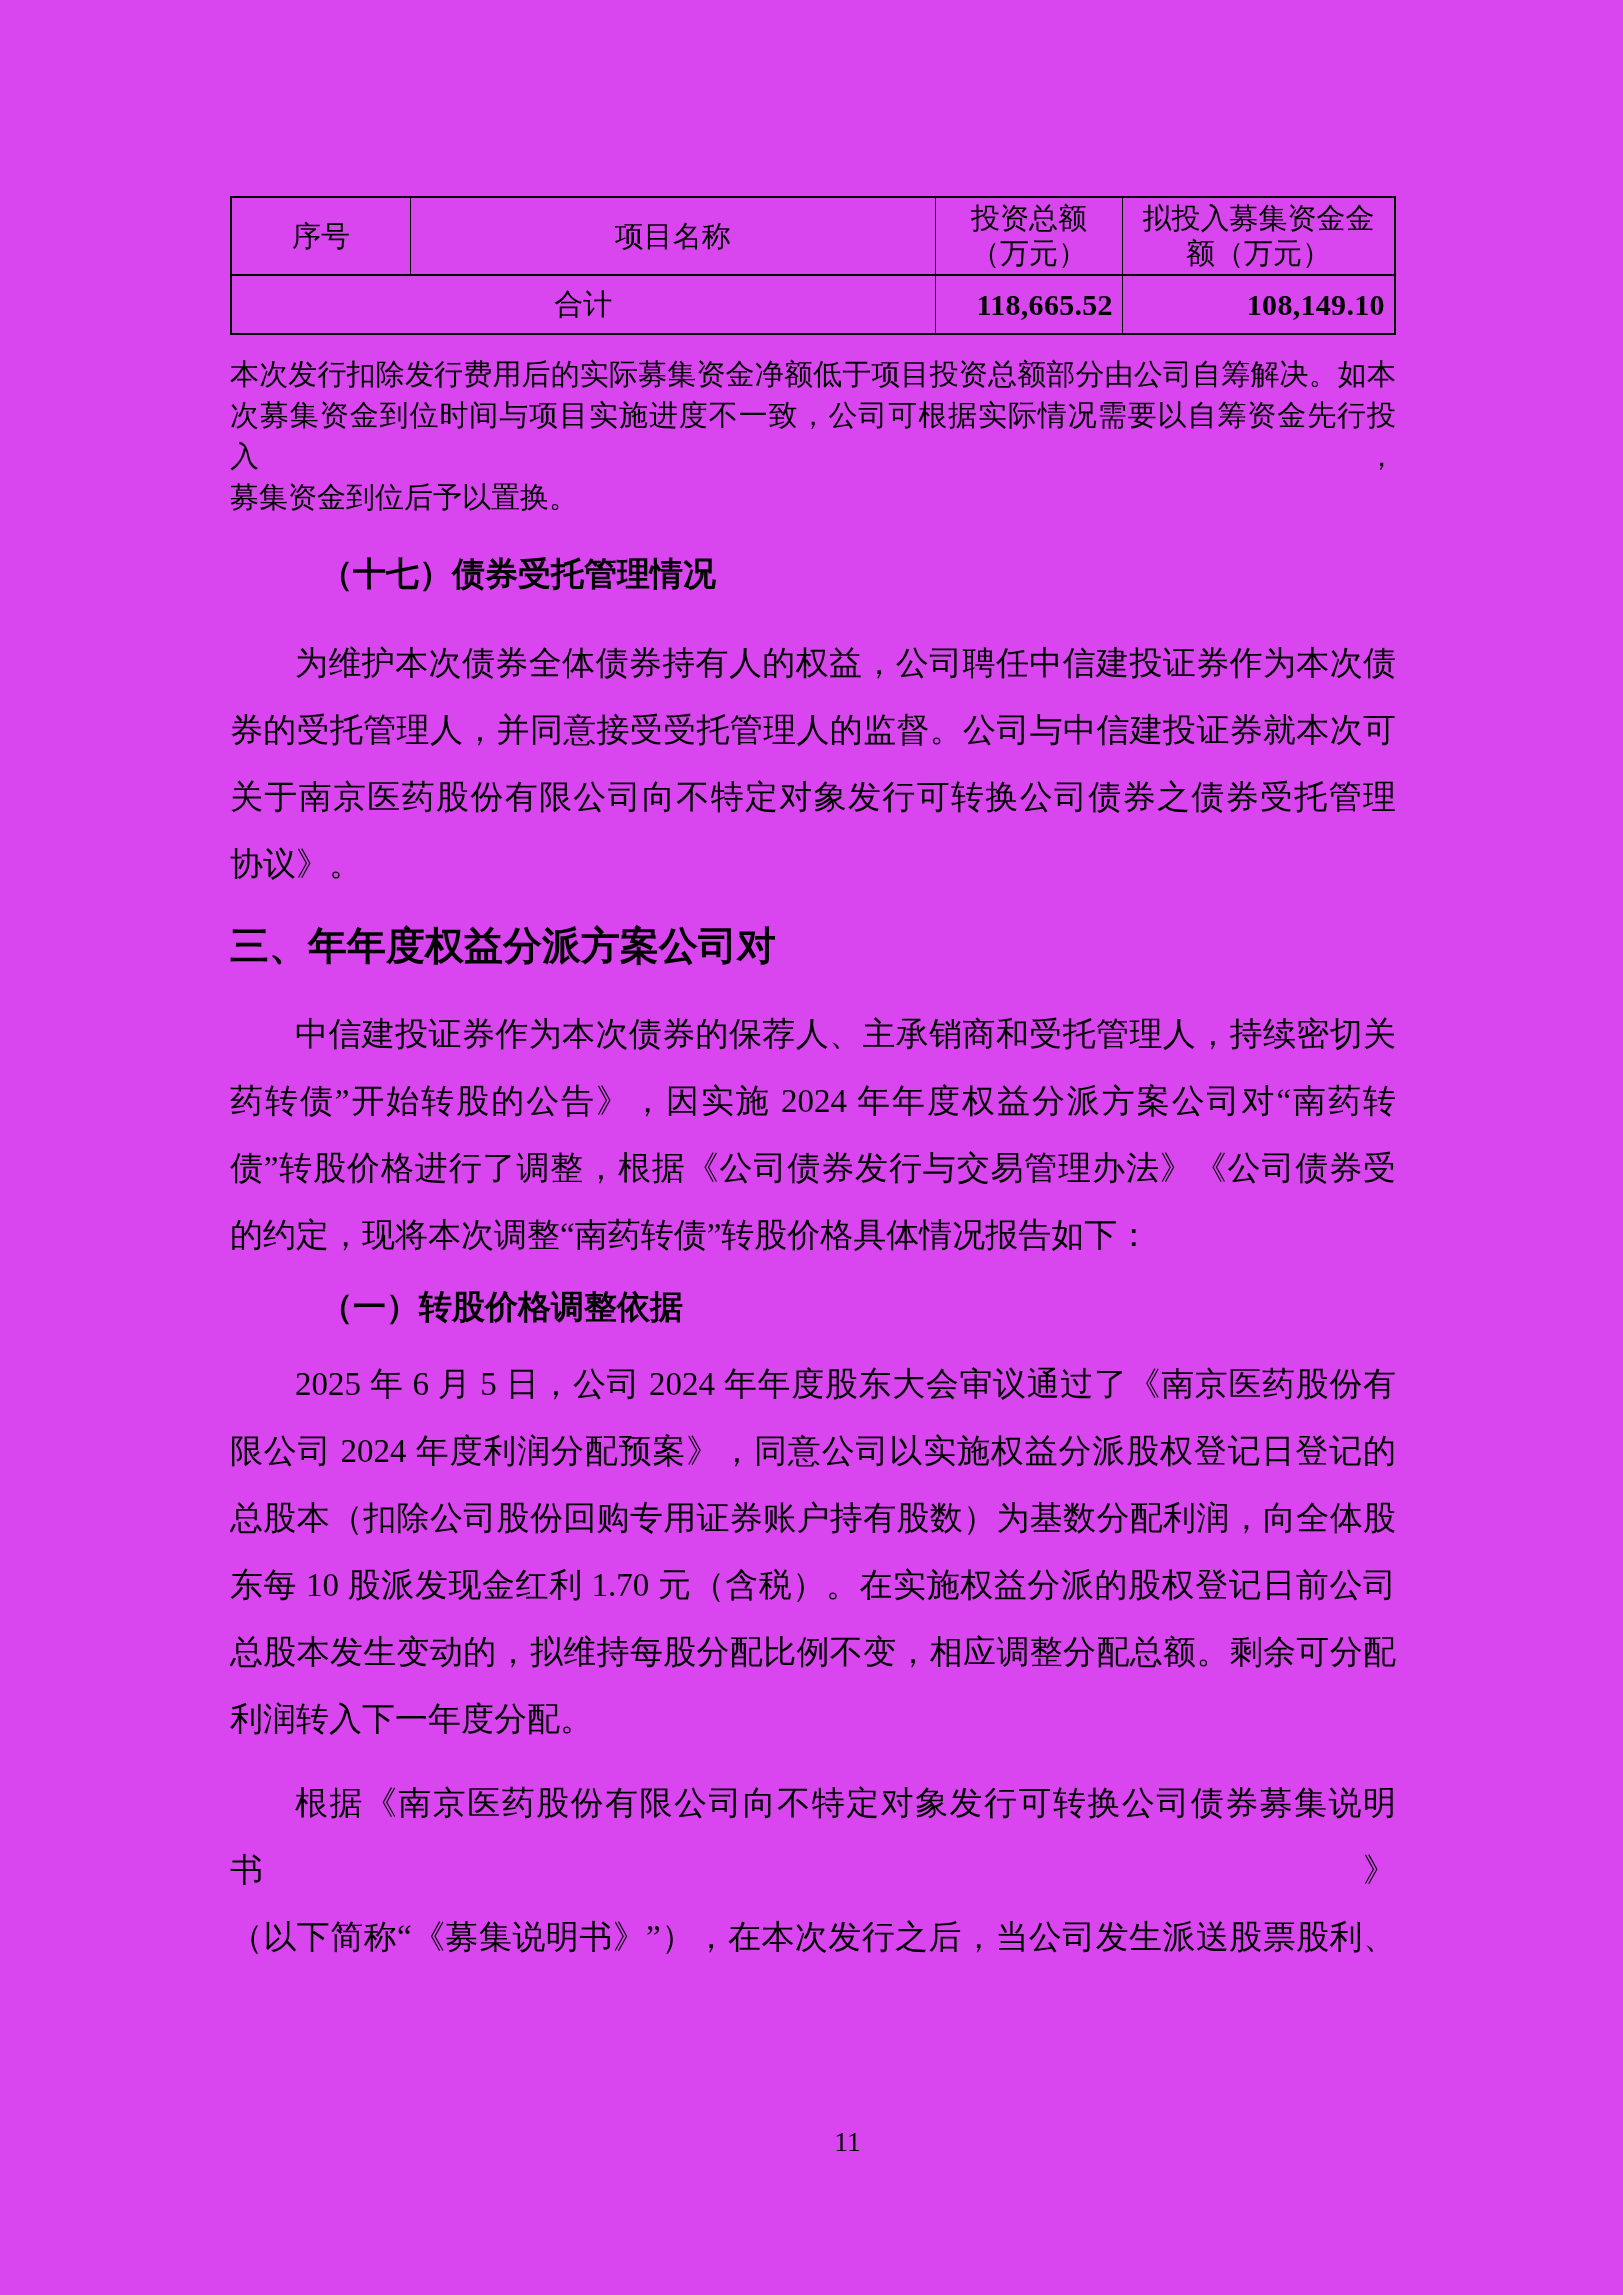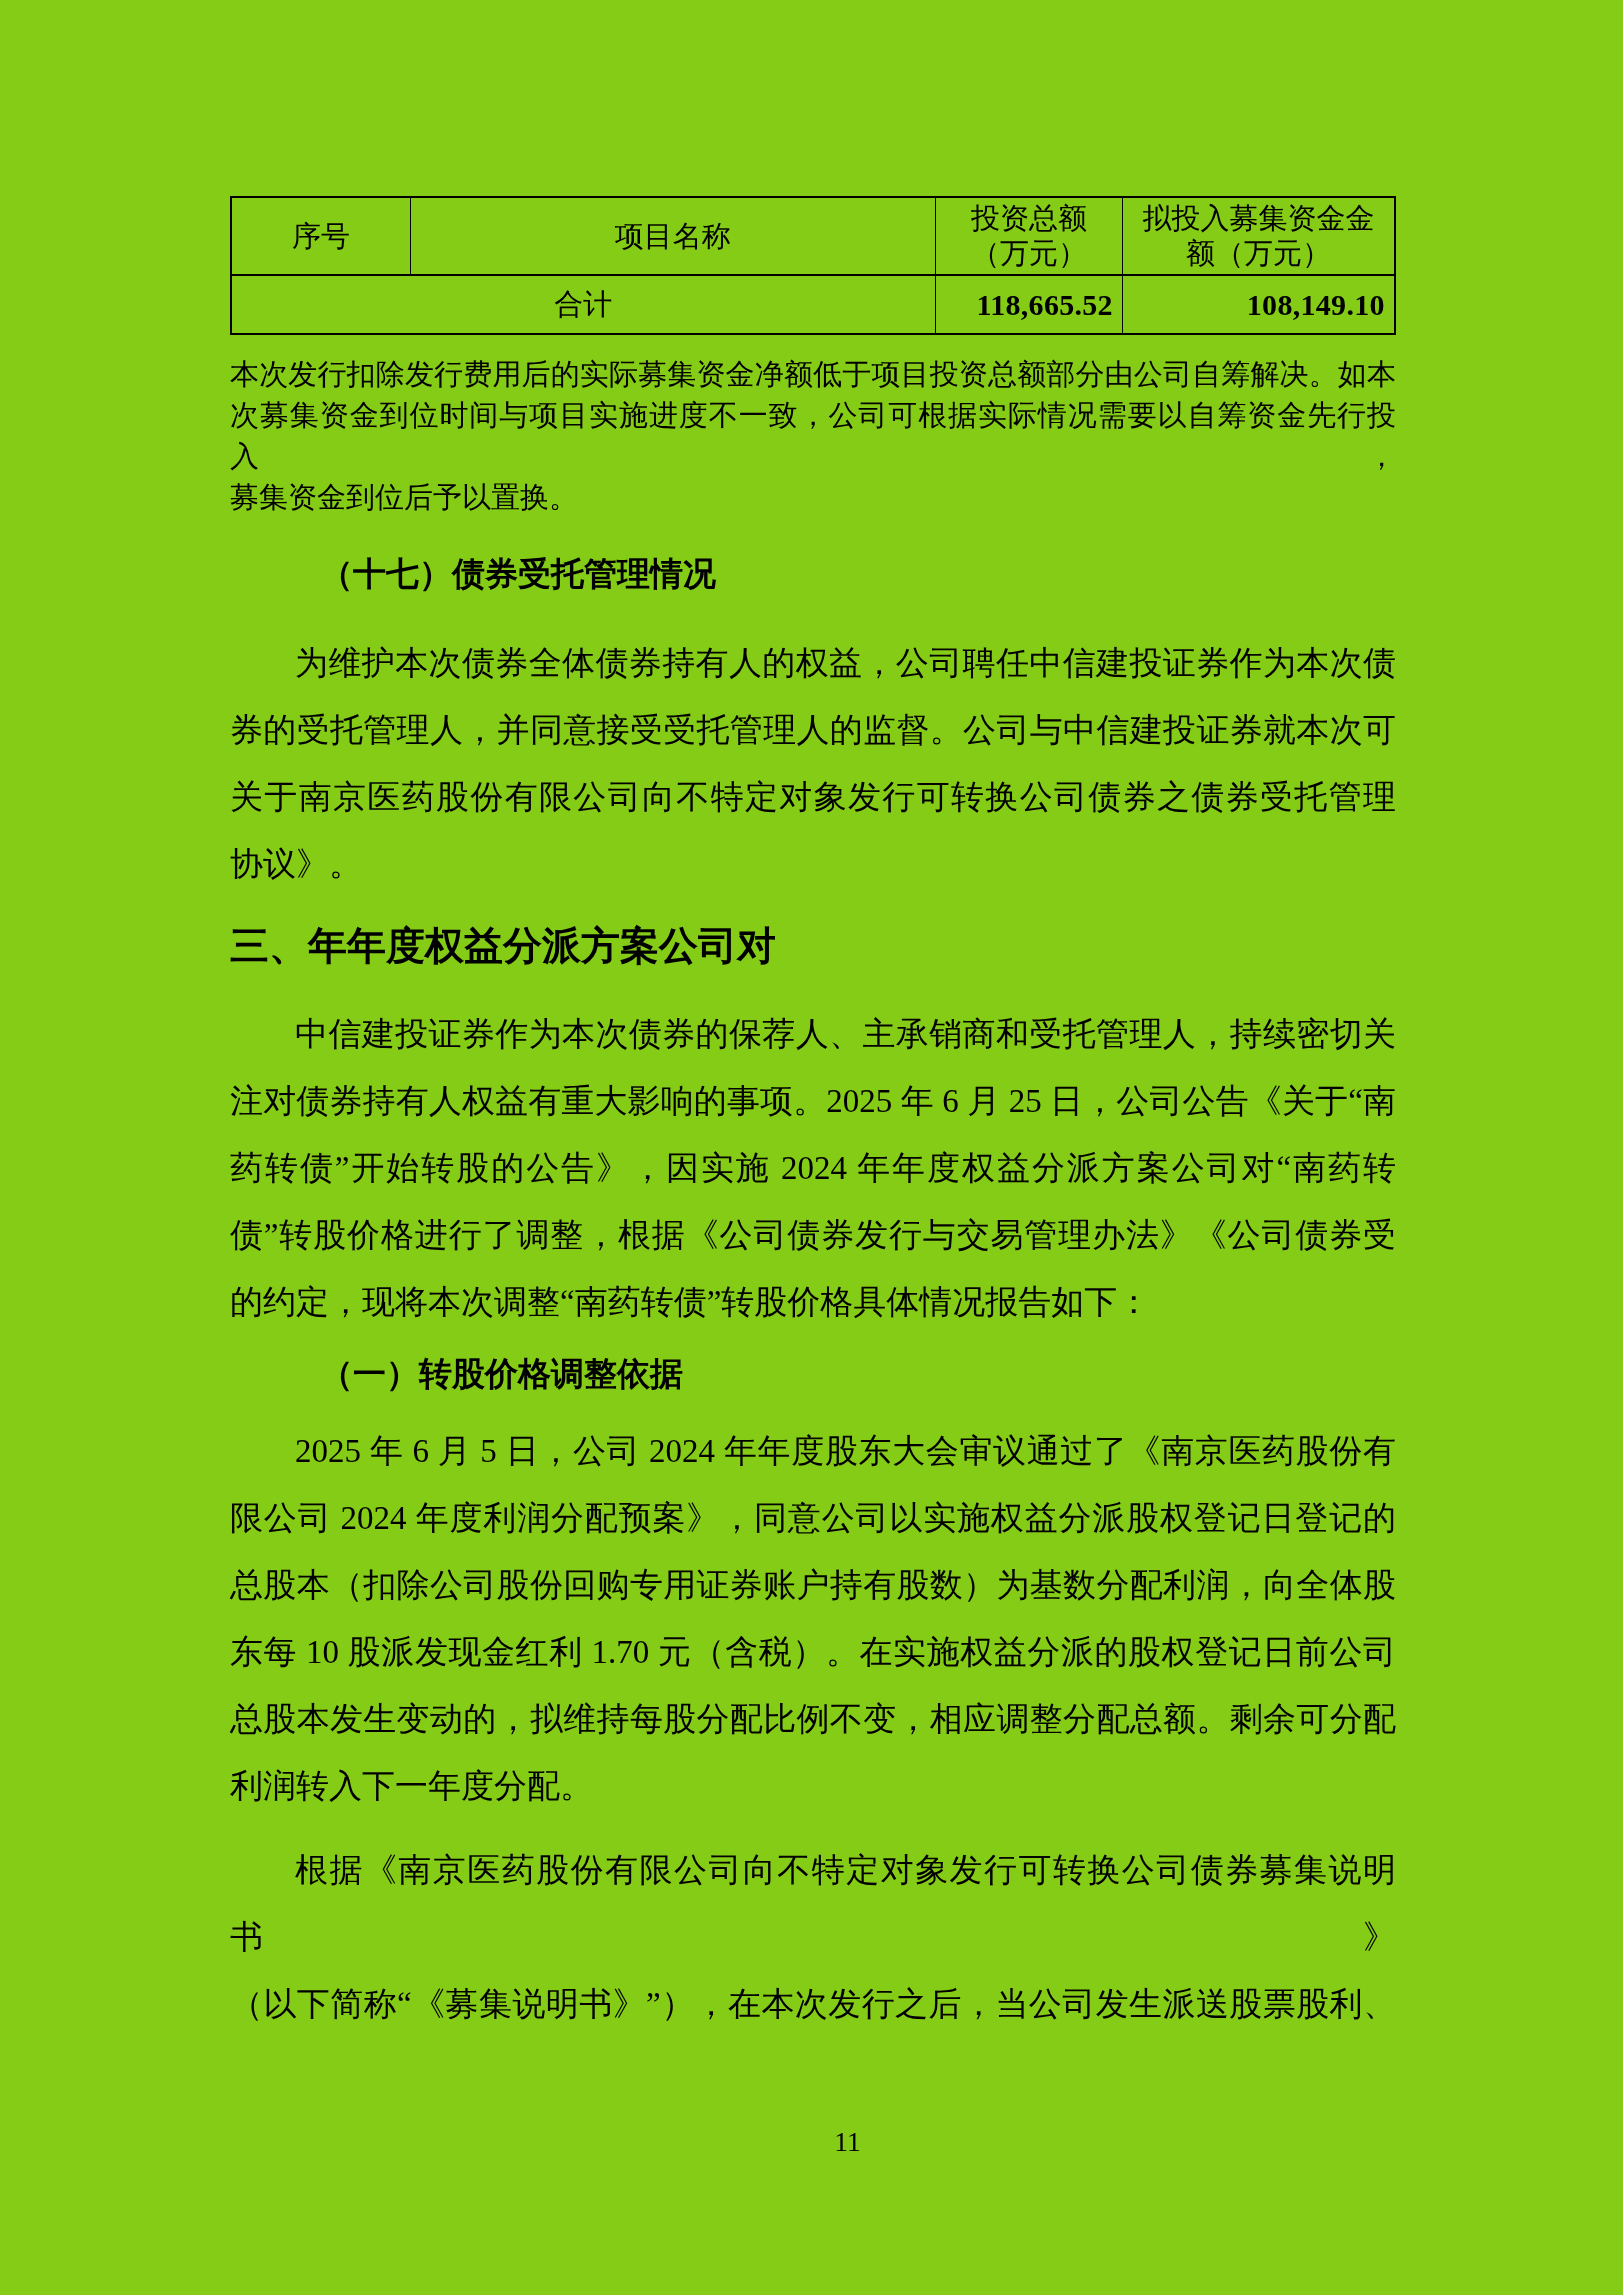--- a/index.html
+++ b/index.html
@@ -1,20 +1,20 @@
 <!DOCTYPE html>
 <html style="font-size:10.5px"><head>
 <meta charset="utf-8">
 <style>
   html,body{margin:0;padding:0;background:#ffffff;}
   .page{
     position:relative;
     width:1623px;
     height:2295px;
-    background:#84cc16;
+    background:#d946ef;
     font-family:"Liberation Serif","DejaVu Serif",serif;
     color:#000000;
     overflow:hidden;
   }
   .content{
     position:absolute;
     left:230px;
     top:196px;
     width:1166px;
   }
@@ -137,21 +137,20 @@
     <div class="para p17">
         <div class="ln first">为维护本次债券全体债券持有人的权益，公司聘任中信建投证券作为本次债</div>
         <div class="ln">券的受托管理人，并同意接受受托管理人的监督。公司与中信建投证券就本次可</div>
         <div class="ln">关于南京医药股份有限公司向不特定对象发行可转换公司债券之债券受托管理</div>
         <div class="ln last">协议》。</div>
       </div>
 
     <div class="h1 h1a">三、年年度权益分派方案公司对</div>
     <div class="para p3">
         <div class="ln first">中信建投证券作为本次债券的保荐人、主承销商和受托管理人，持续密切关</div>
-        <div class="ln">注对债券持有人权益有重大影响的事项。2025 年 6 月 25 日，公司公告《关于“南</div>
         <div class="ln">药转债”开始转股的公告》，因实施 2024 年年度权益分派方案公司对“南药转</div>
         <div class="ln">债”转股价格进行了调整，根据《公司债券发行与交易管理办法》《公司债券受</div>
         <div class="ln last">的约定，现将本次调整“南药转债”转股价格具体情况报告如下：</div>
       </div>
 
     <div class="h2 h2b">（一）转股价格调整依据</div>
     <div class="para p31">
         <div class="ln first">2025 年 6 月 5 日，公司 2024 年年度股东大会审议通过了《南京医药股份有</div>
         <div class="ln">限公司 2024 年度利润分配预案》，同意公司以实施权益分派股权登记日登记的</div>
         <div class="ln">总股本（扣除公司股份回购专用证券账户持有股数）为基数分配利润，向全体股</div>

